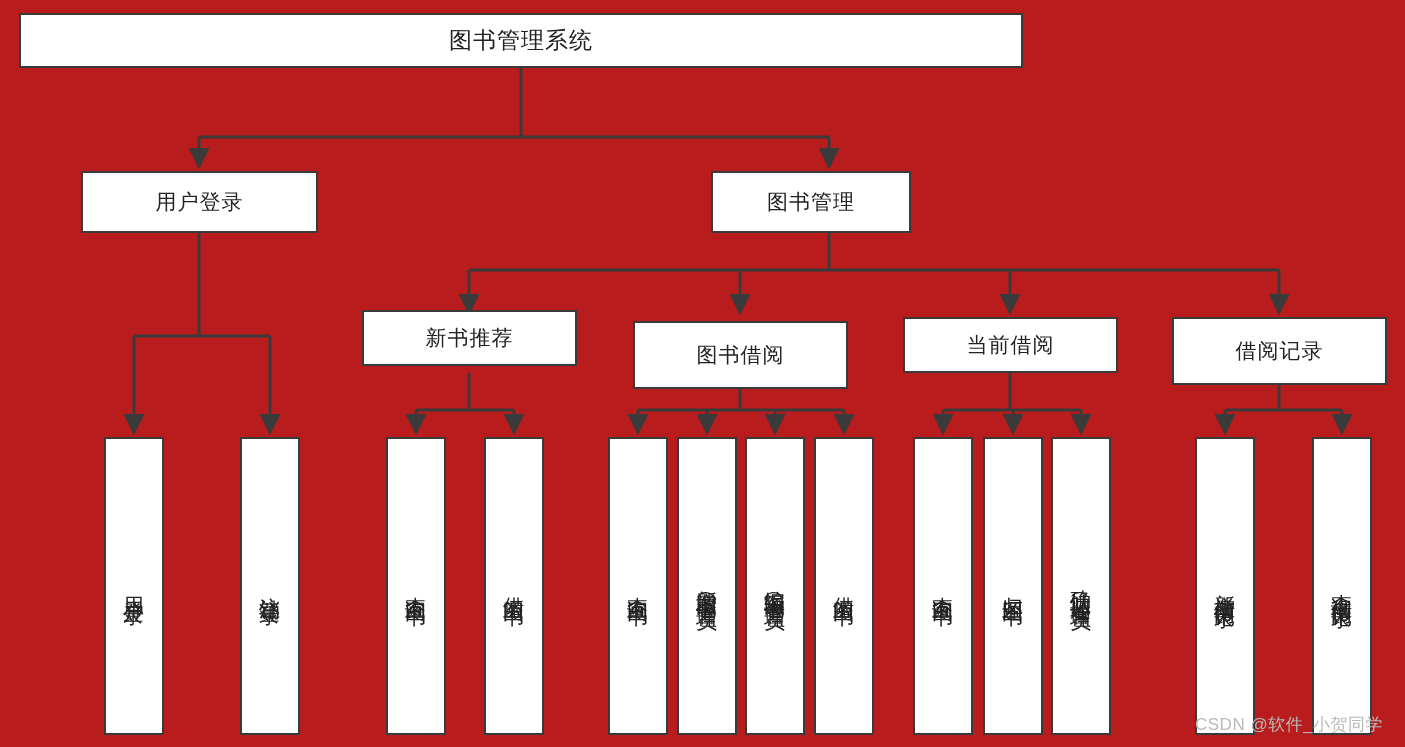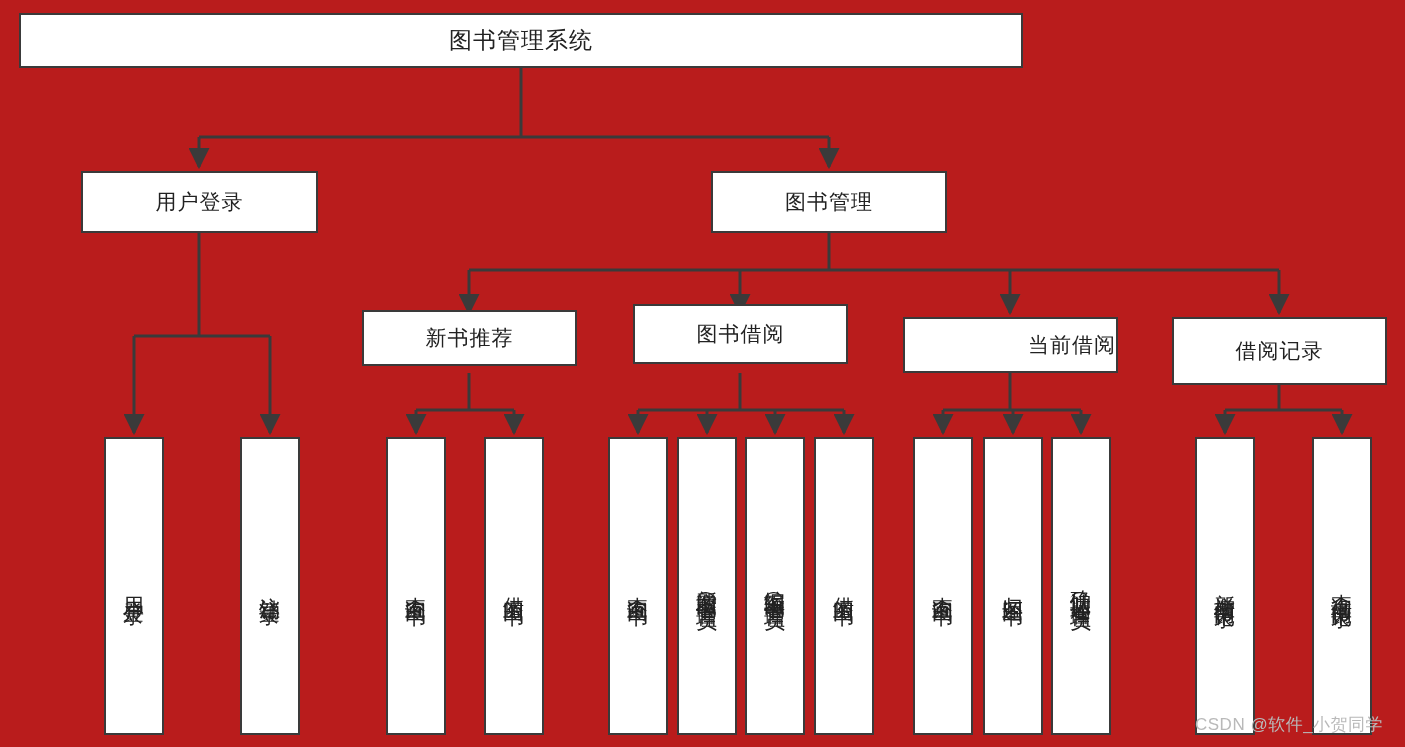--- a/index.html
+++ b/index.html
@@ -120,31 +120,31 @@
     </g>
   </svg>
 
   <div class="node horiz" id="root-node" style="left:19px; top:13px; width:1004px; height:55px;">
     <span class="htext">图书管理系统</span>
   </div>
 
   <div class="node horiz" style="left:81px; top:171px; width:237px; height:62px;">
     <span class="htext">用户登录</span>
   </div>
-  <div class="node horiz" style="left:711px; top:171px; width:236px; height:62px;">
+  <div class="node horiz" style="left:711px; top:171px; width:200px; height:62px;">
     <span class="htext">图书管理</span>
   </div>
 
   <div class="node horiz" style="left:362px; top:310px; width:215px; height:56px;">
     <span class="htext">新书推荐</span>
   </div>
-  <div class="node horiz" style="left:633px; top:304px; width:215px; height:60px;">
+  <div class="node horiz" style="left:633px; top:321px; width:215px; height:68px;">
     <span class="htext">图书借阅</span>
   </div>
-  <div class="node horiz" style="left:903px; top:317px; width:215px; height:56px;justify-content:flex-end;">
+  <div class="node horiz" style="left:903px; top:317px; width:215px; height:56px;">
     <span class="htext">当前借阅</span>
   </div>
   <div class="node horiz" style="left:1172px; top:317px; width:215px; height:68px;">
     <span class="htext">借阅记录</span>
   </div>
 
   <div class="node vert" style="left:104px; top:437px; width:60px; height:298px;">
     <span class="vtext">用户登录</span>
   </div>
   <div class="node vert" style="left:240px; top:437px; width:60px; height:298px;">

